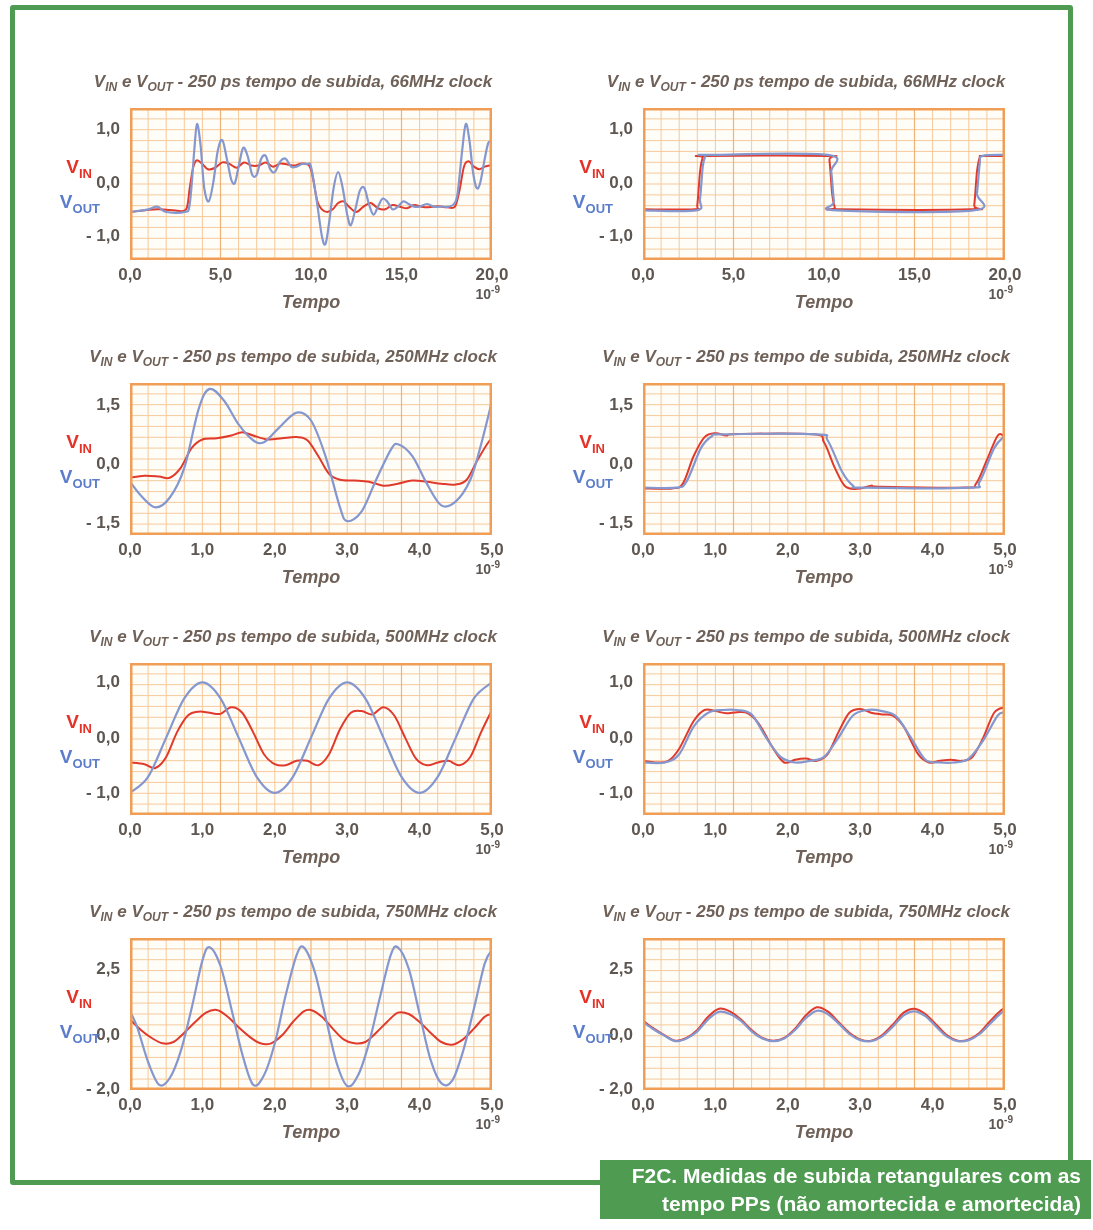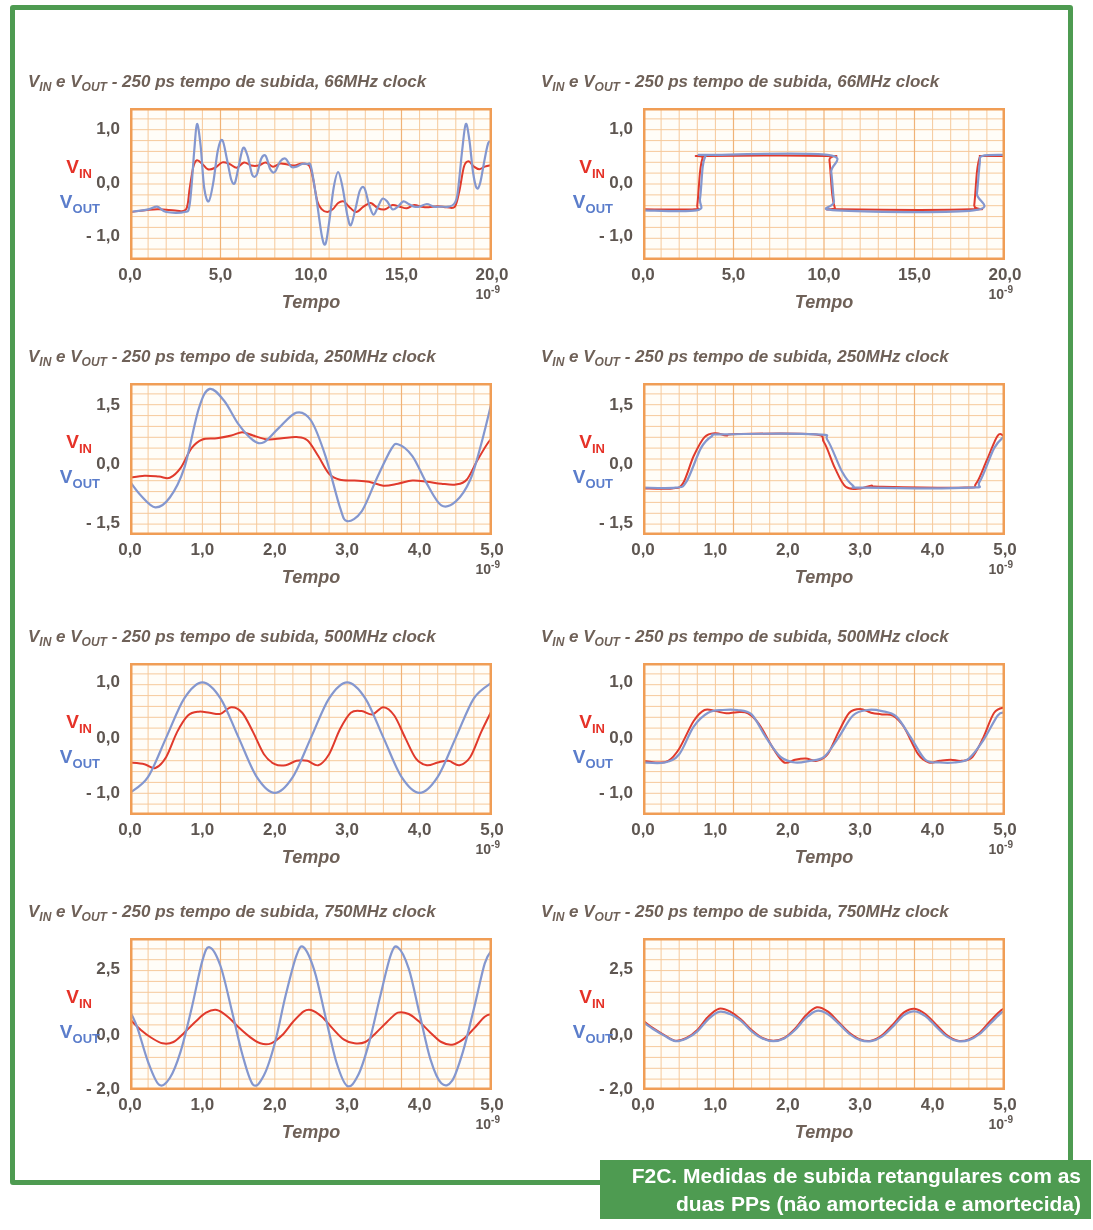--- a/index.html
+++ b/index.html
@@ -2,21 +2,21 @@
 <html><head>
 <meta charset="utf-8">
 <style>
   html,body{margin:0;padding:0;background:#ffffff;}
   body{width:1093px;height:1230px;position:relative;overflow:hidden;
        font-family:"Liberation Sans","DejaVu Sans",sans-serif;}
   #stage{position:absolute;inset:0;}
   #green-frame{position:absolute;left:10px;top:5px;width:1053px;height:1170px;
        border:5px solid #4e9b51;border-radius:3px;pointer-events:none;}
   .panel{position:absolute;width:530px;height:250px;}
-  .chart-title{position:absolute;left:0;top:0;width:100%;text-align:left;
+  .chart-title{position:absolute;left:0;top:0;width:100%;text-align:center;
        font-size:17px;font-weight:bold;font-style:italic;color:#6f6158;letter-spacing:0px;}
   .chart-title sub{font-size:12px;}
   .plot-svg{position:absolute;left:102px;top:36px;}
   .ytick{position:absolute;width:92px;text-align:right;font-size:17px;font-weight:bold;
        color:#5e5651;line-height:18px;}
   .xtick{position:absolute;width:56px;text-align:center;font-size:17px;font-weight:bold;
        color:#5e5651;line-height:18px;top:194px;}
   .vlabel{position:absolute;font-size:19px;font-weight:bold;line-height:20px;text-align:right;}
   .vlabel sub{font-size:13px;}
   .tempo-label{position:absolute;top:220px;width:120px;text-align:center;font-size:18px;
@@ -220,15 +220,15 @@
         <div class="xtick" style="left: 218.8px;">2,0</div>
         <div class="xtick" style="left: 291.2px;">3,0</div>
         <div class="xtick" style="left: 363.6px;">4,0</div>
         <div class="xtick" style="left: 436px;">5,0</div>
         <div class="tempo-label" style="left: 223px;">Tempo</div>
         <div class="exp-label" style="left: 402px;"><span>10</span><sup>-9</sup></div>
       </div>
     </div>
   <div id="caption-box">
     <div>F2C. Medidas de subida retangulares com as</div>
-    <div>duas PPs (não amortecida e amortecida)</div>
+    <div>tempo PPs (não amortecida e amortecida)</div>
   </div>
 </div>
 
 </body></html>

